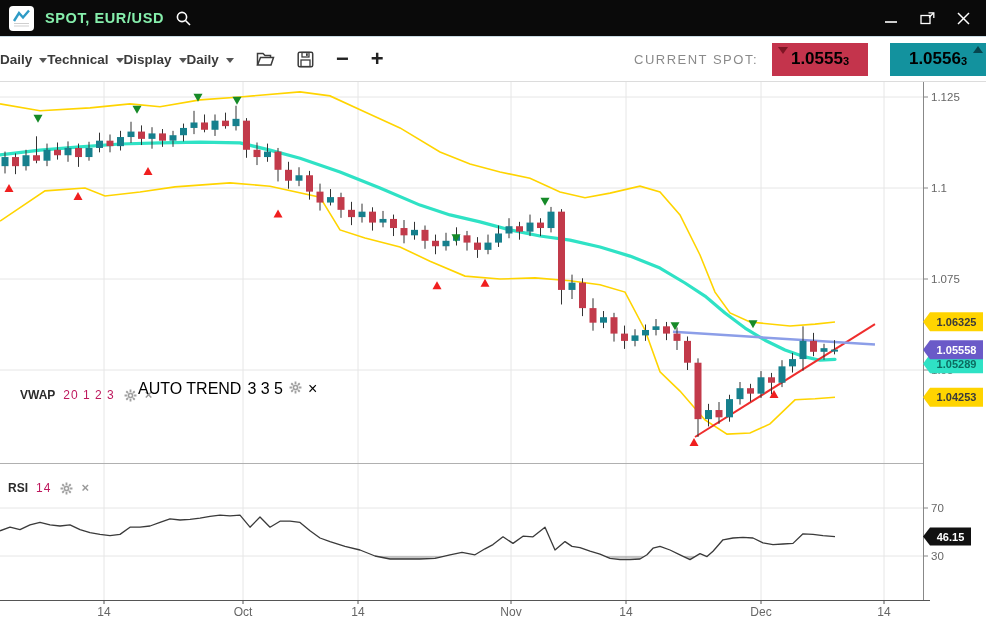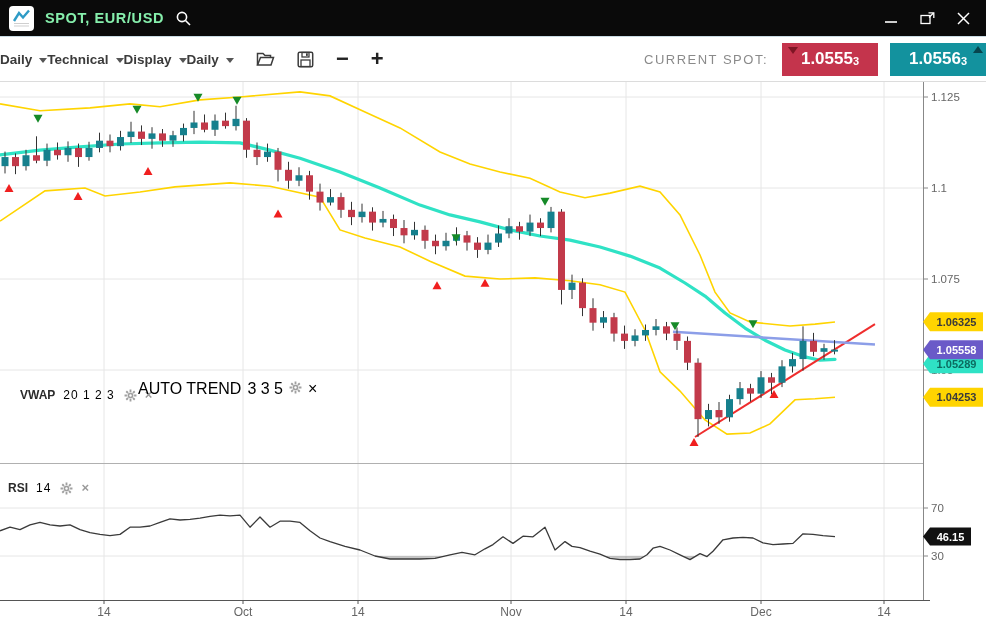--- a/index.html
+++ b/index.html
@@ -21,38 +21,38 @@
     border-bottom:1px solid #dcdcdc;box-sizing:border-box;display:flex;align-items:center;}
   .menu{display:flex;align-items:center;gap:7px;cursor:pointer;}
   .menu:first-child{margin-left:0;}
   .menu .lbl{font-size:13.5px;font-weight:bold;color:#3b3b3b;}
   .caret{width:0;height:0;border-left:4.5px solid transparent;border-right:4.5px solid transparent;
     border-top:5px solid #555;margin-top:2px;}
   .tool-icon{margin-left:22px;display:flex;align-items:center;cursor:pointer;}
   .zoom-btn{margin-left:22px;font-size:22px;font-weight:bold;color:#222;line-height:20px;cursor:pointer;}
   .cp-label{margin-left:auto;font-size:13px;color:#8a8a8a;letter-spacing:1.5px;}
   .price-chip{width:96px;height:33px;display:flex;align-items:center;justify-content:center;
-    color:#ffffff;font-weight:bold;font-size:17px;position:relative;cursor:pointer;}
+    color:#000000;font-weight:bold;font-size:17px;position:relative;cursor:pointer;}
   .chip-bid{background:#c4344c;margin-left:14px;}
-  .chip-ask{background:#13929e;margin-left:12px;margin-right:0px;}
+  .chip-ask{background:#13929e;margin-left:22px;margin-right:0px;}
   .chip-sub{font-size:11px;margin-top:4px;}
   .arr{width:0;height:0;position:absolute;}
   .arr-down{border-left:5px solid transparent;border-right:5px solid transparent;
     border-top:7px solid #7e1524;left:6px;top:4px;}
   .arr-up{border-left:5px solid transparent;border-right:5px solid transparent;
     border-bottom:7px solid #07454d;right:3px;top:3px;}
 
   
   #chart-wrap{position:absolute;left:0;top:82px;width:918px;height:543px;}
   svg text{font-family:"Liberation Sans","DejaVu Sans",sans-serif;}
 
   
   .legend{position:absolute;display:flex;align-items:center;gap:6px;background:transparent;}
   .legend .iname{font-size:12px;font-weight:bold;color:#2b2b2b;}
-  .legend .iparams{font-size:12px;color:#000000;letter-spacing:1px;margin-left:2px;}
+  .legend .iparams{font-size:12px;color:#be185d;letter-spacing:1px;margin-left:2px;}
   .legend .licon{display:flex;align-items:center;cursor:pointer;margin-left:3px;}
   .legend .lx{color:#9a9a9a;font-size:13px;font-weight:bold;cursor:pointer;margin-left:2px;line-height:10px;}
   #legend-main{left:20px;top:388px;}
   #legend-at{position:absolute;left:138px;top:380px;display:flex;align-items:center;gap:6px;}
   #legend-rsi{left:8px;top:481px;}
 </style>
 </head>
 <body>
 
 <div id="app">

